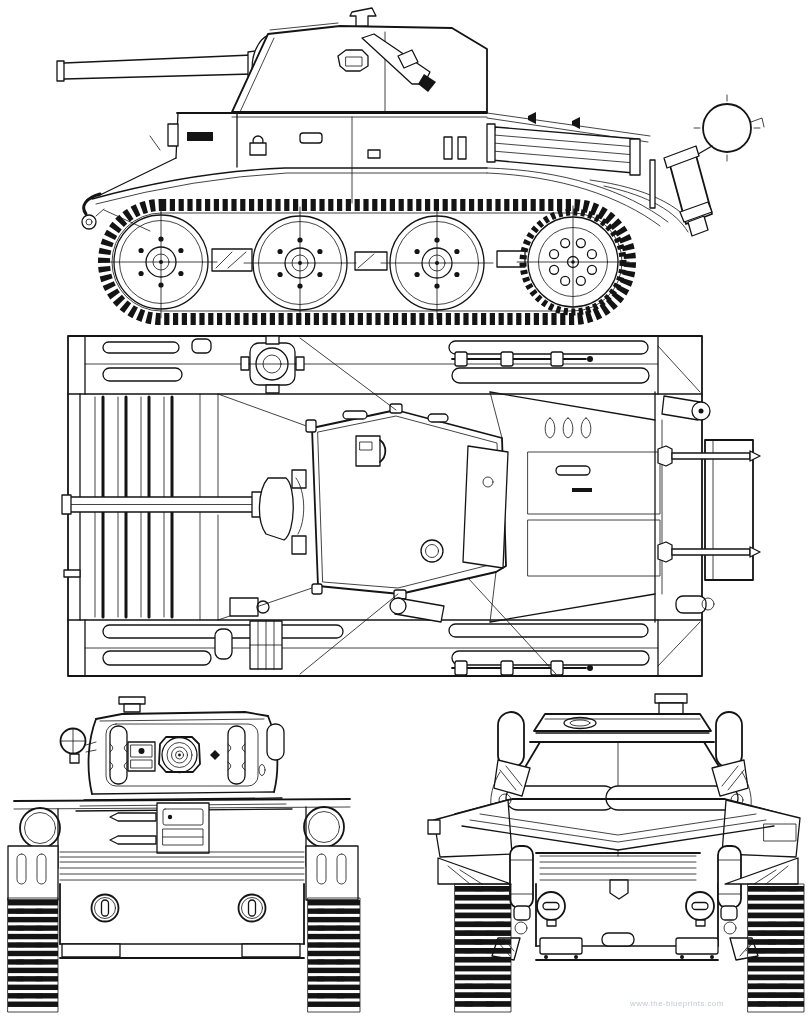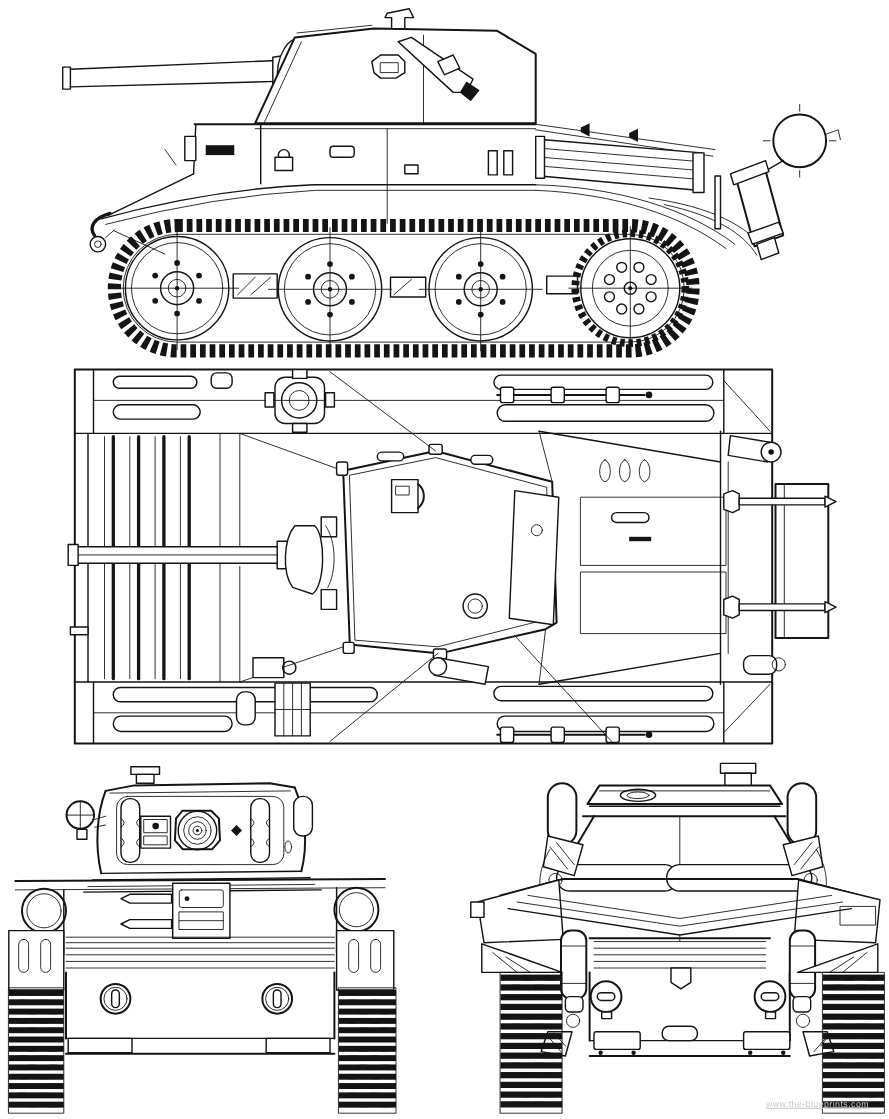--- a/index.html
+++ b/index.html
@@ -7,22 +7,22 @@
        font-family:"Liberation Sans", sans-serif;}
   
   #bp *{stroke:#141414;fill:none;stroke-width:1.3;stroke-linecap:round;stroke-linejoin:round;}
   #bp .w{fill:#ffffff;}
   #bp .k{fill:#141414;stroke:none;}
   #bp .t{stroke-width:0.8;}
   #bp .h{stroke-width:1.8;}
   #bp .b{stroke-width:3;}
   #bp .beads{stroke-width:12;stroke-dasharray:5.2 3.6;stroke-linecap:butt;}
   #bp .teeth{stroke-width:7;stroke-dasharray:4.2 3.4;stroke-linecap:butt;}
-  .watermark{position:absolute;left:630px;top:999px;width:160px;text-align:right;
-             font-size:8px;letter-spacing:.4px;color:#c2cbd2;text-decoration:underline;}
+  .watermark{position:absolute;left:630px;top:999px;width:160px;
+             font-size:8px;letter-spacing:.4px;color:#c2cbd2;}
 </style>
 </head>
 <body>
 
 <svg id="bp" class="" width="808" height="1017" viewBox="0 0 808 1017" style="position:absolute;left:0;top:0;">
 
   <g aria-label="Side view drawing">
 
     <g>
       <path class="beads" d="M161,205 H573 A57,57 0 0 1 573,319 H161 A57,57 0 0 1 161,205 Z"></path>

